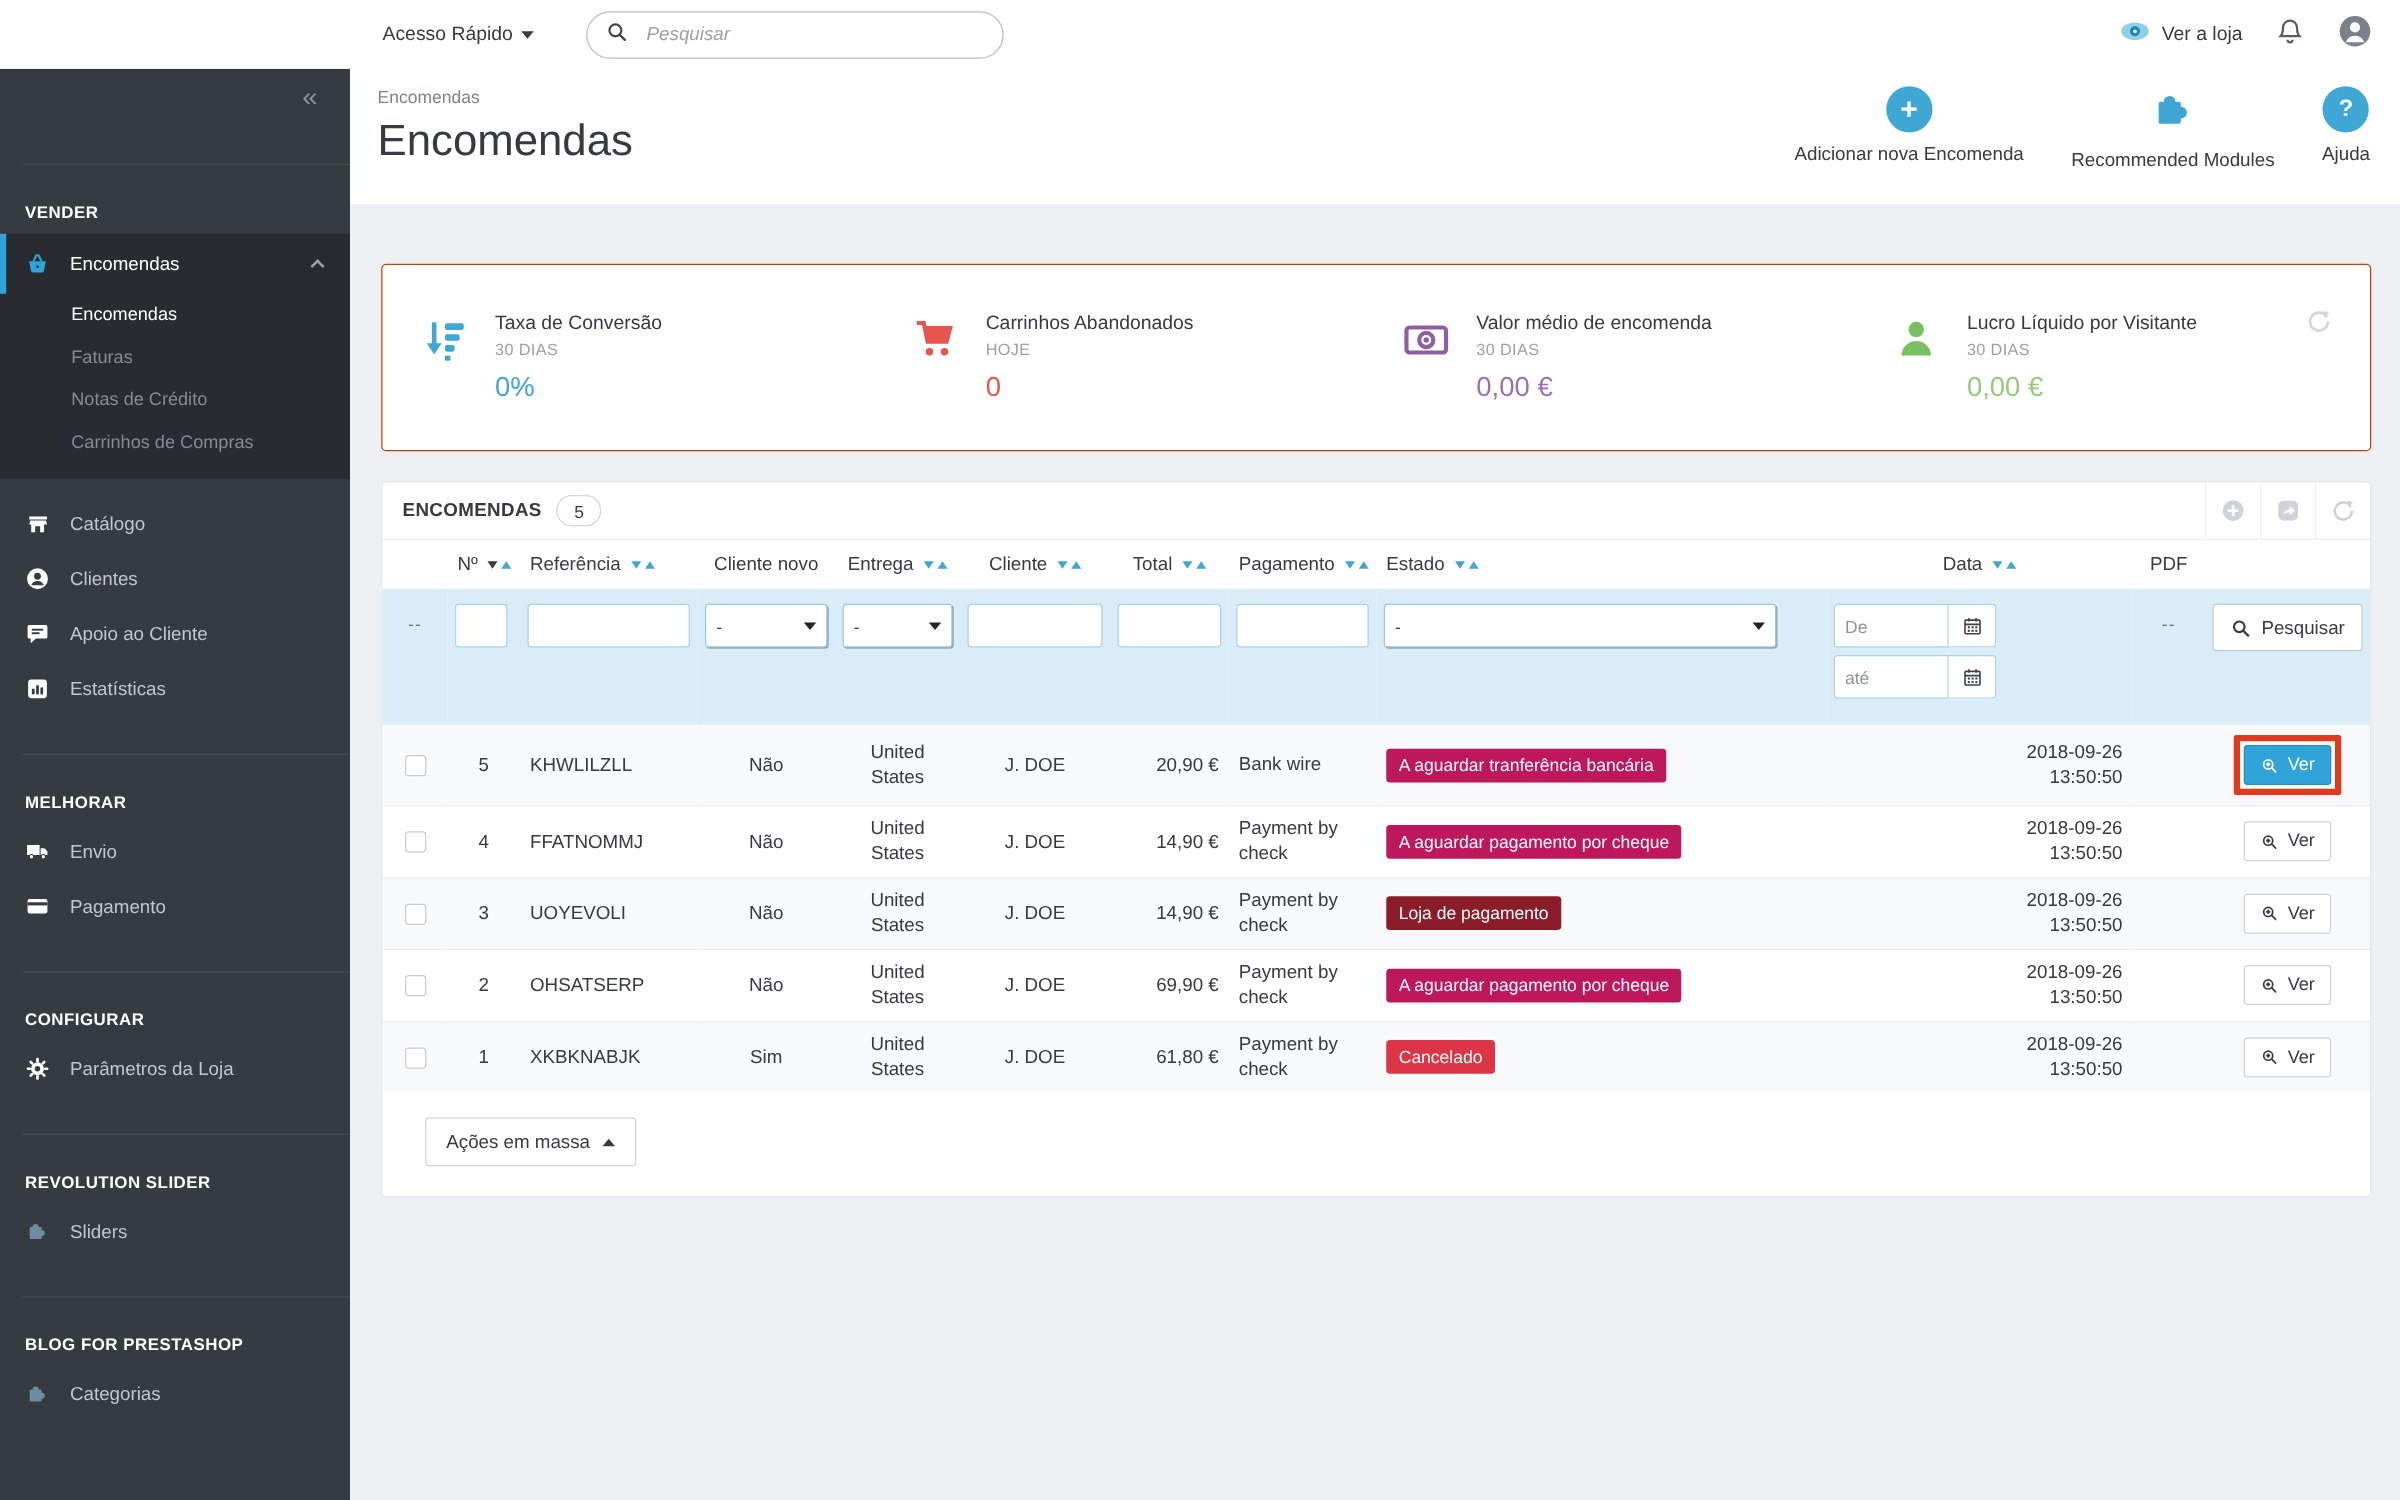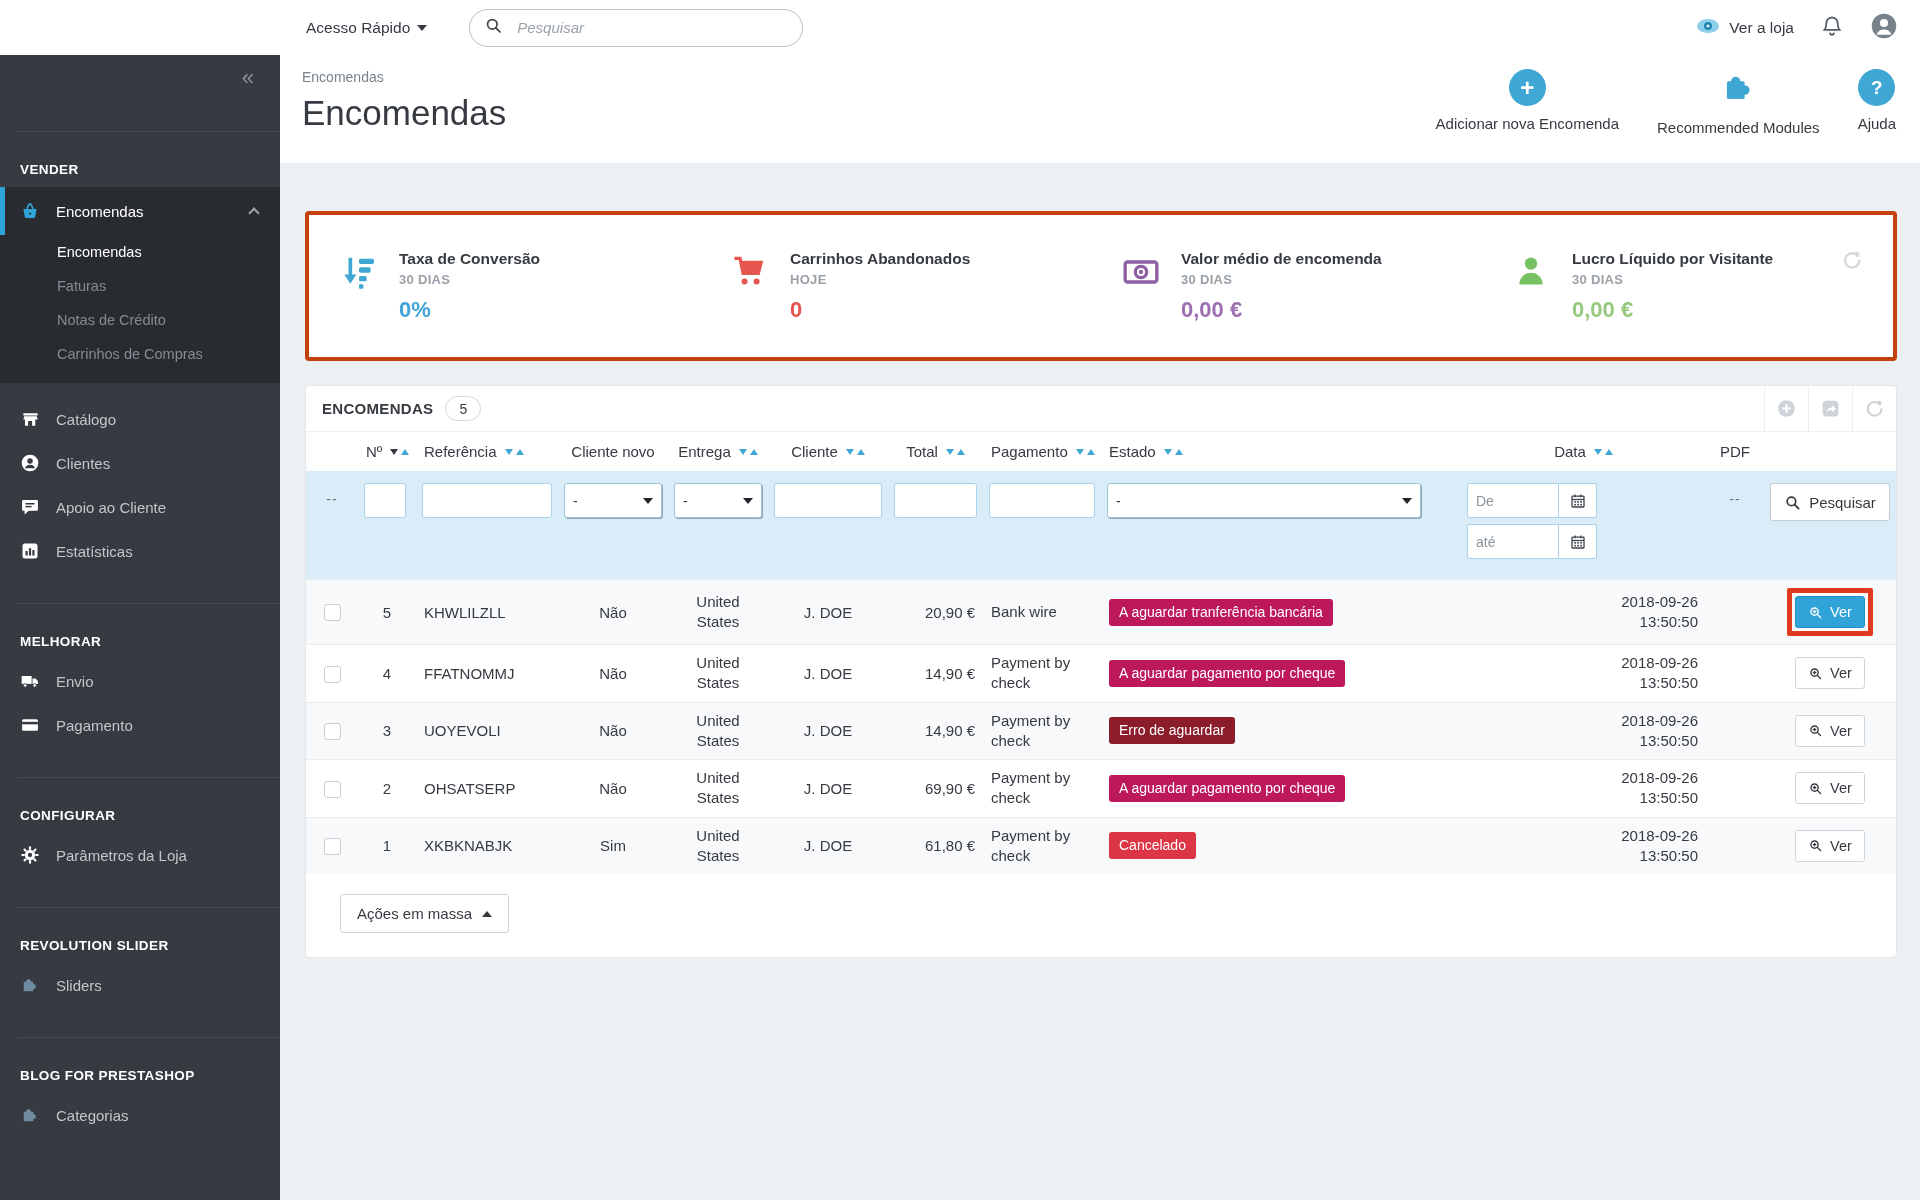--- a/index.html
+++ b/index.html
@@ -44,22 +44,22 @@
   .page-title { font-size:35px; font-weight:400; color:#363a41; margin-top:8px; }
   .header-actions { position:absolute; right:24px; top:14px; display:flex; gap:38px; }
   .hdr-action { display:flex; flex-direction:column; align-items:center; gap:9px; cursor:pointer; }
   .hdr-action .lbl { font-size:15px; color:#363a41; white-space:nowrap; }
   .circle-ico { width:37px; height:37px; border-radius:50%; background:#3ea7d4; color:#fff;
     display:flex; align-items:center; justify-content:center; font-size:24px; font-weight:bold; }
 
   .content { padding:48px 23px 0 25px; }
 
   
-  .kpi-card { background:#fff; border:4px solid #c2410c; border-radius:4px; height:150px;
-    display:flex; align-items:center; position:relative; padding:0 10px;font-weight:bold; }
+  .kpi-card { background:#fff; border:1px solid #c2410c; border-radius:4px; height:150px;
+    display:flex; align-items:center; position:relative; padding:0 10px; }
   .kpi { flex:1; display:flex; gap:16px; padding-left:20px; }
   .kpi-ico { width:44px; padding-top:2px; flex:none; }
   .kpi-title { font-size:15.5px; color:#363a41; }
   .kpi-period { font-size:13px; color:#9aa1a8; margin-top:4px; letter-spacing:.3px; }
   .kpi-value { font-size:22px; margin-top:10px; }
   .v-blue { color:#41a3d6; } .v-red { color:#e4564e; } .v-purple { color:#9c6fb2; } .v-green { color:#95c97d; }
   .kpi-refresh { position:absolute; right:30px; top:34px; cursor:pointer; }
 
   
   .panel { background:#fff; border:1px solid #e2e6ea; border-radius:4px; margin-top:24px; }
@@ -682,21 +682,21 @@
 
           <tr class="datarow alt">
             <td class="c"><input type="checkbox" class="cbx" style=""></td>
             <td class="c">3</td>
             <td>UOYEVOLI</td>
             <td class="c">Não</td>
             <td class="c twoline">United States</td>
             <td class="c">J. DOE</td>
             <td class="r">14,90 €</td>
             <td class="twoline">Payment by check</td>
-            <td><span class="badge b-maroon">Erro de aguardar</span></td>
+            <td><span class="badge b-maroon">Loja de pagamento</span></td>
             <td class="r twoline">
               <div>2018-09-26</div>
                 <div>13:50:50</div>
             </td>
             <td></td>
             <td class="c">
               <button class="ver-btn">
                 <svg width="15" height="15" viewBox="0 0 24 24">
                     <g stroke="#363a41" stroke-width="2.2" fill="none">
                       <circle cx="10.5" cy="10.5" r="5.8"></circle>

